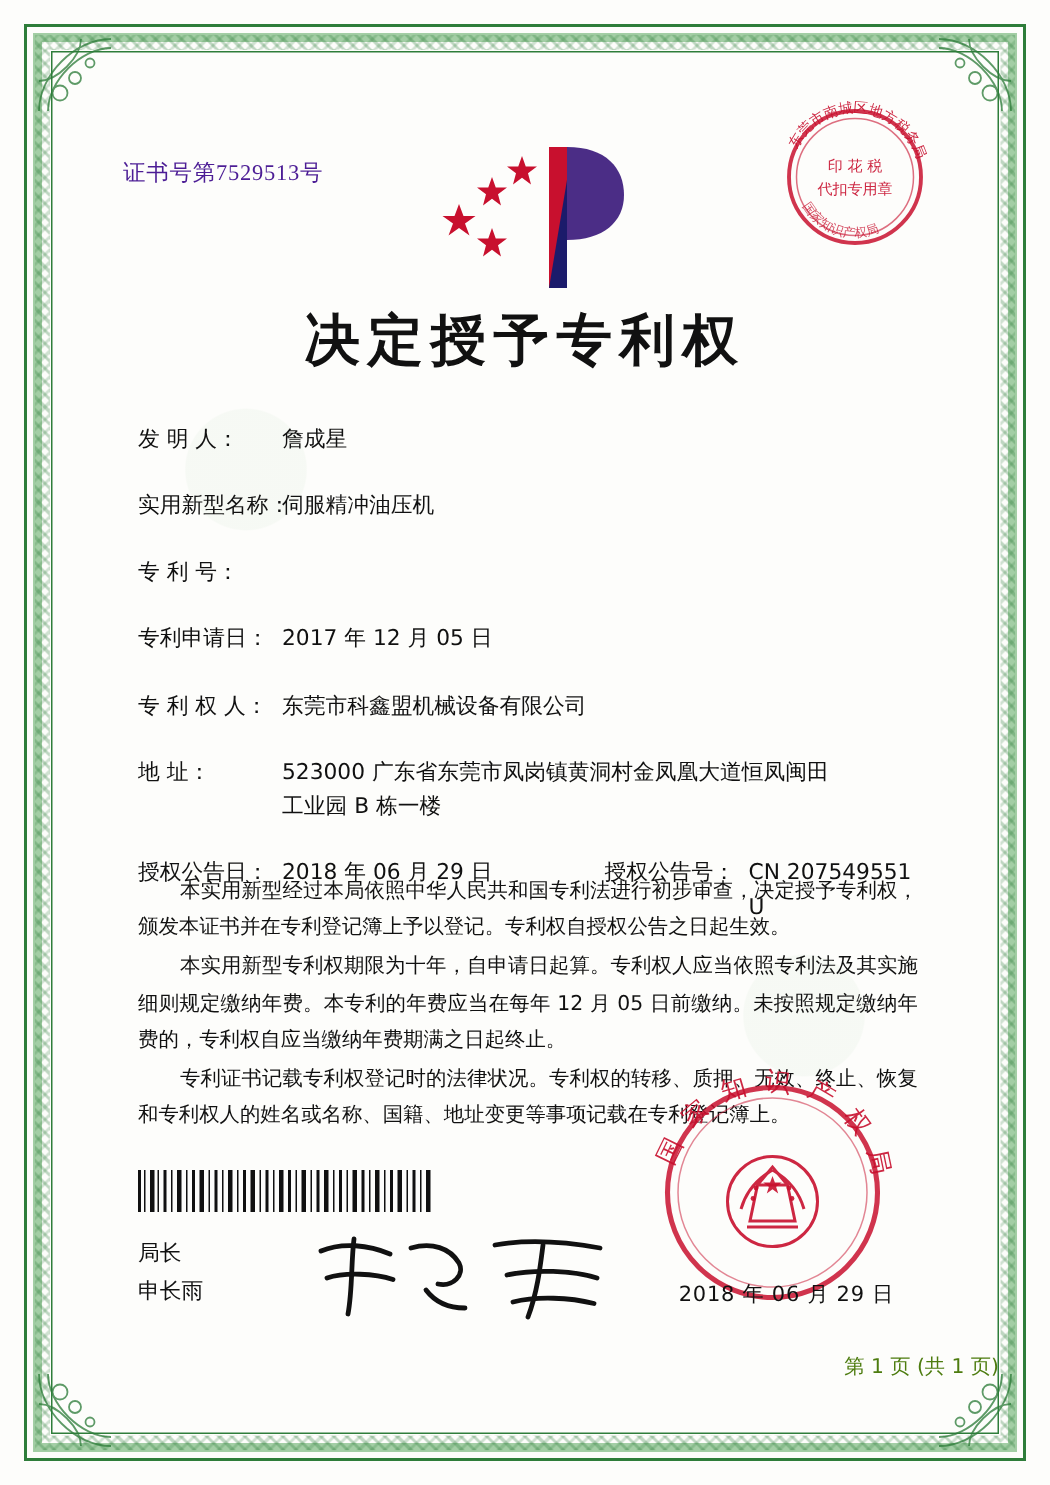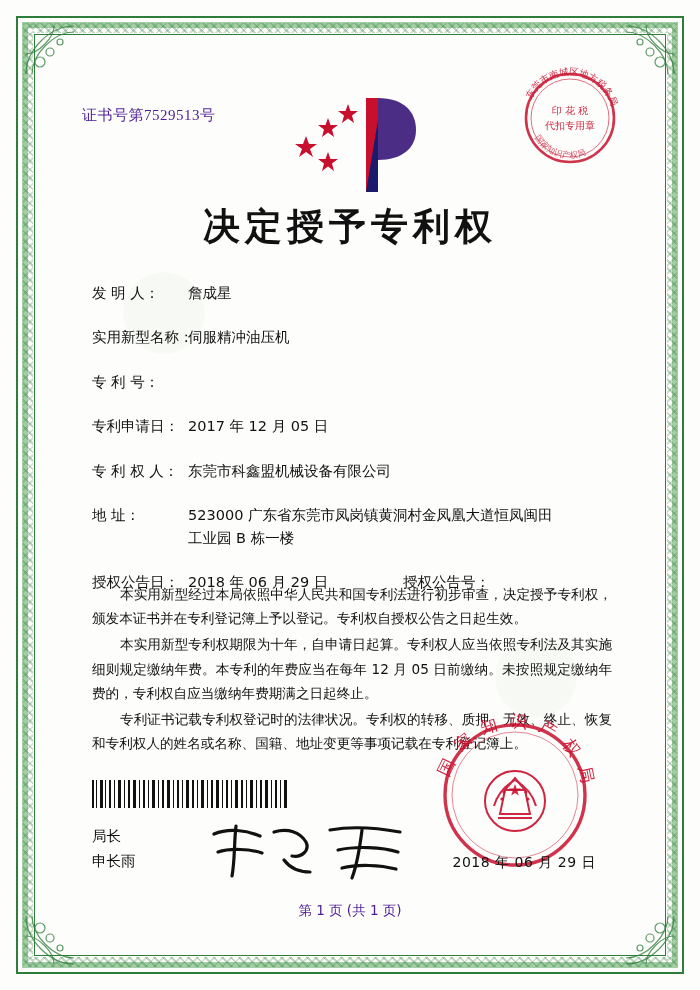--- a/index.html
+++ b/index.html
@@ -229,24 +229,24 @@
     font-size: 14px;
     color: #111;
     letter-spacing: .5px;
   }
 
   .footer {
     position: absolute;
     left: 0;
     bottom: 36px;
     width: 632px;
-    text-align: center;
+    text-align: right;
     font-family: "DejaVu Sans", sans-serif;
     font-size: 13.5px;
-    color: #4c1d95;
+    color: #4d7c0f;
   }
 </style>
 </head>
 <body>
 
 <div class="page">
 
   <div class="border-outer"></div>
   <div class="border-mid"></div>
   <div class="guilloche"></div>
@@ -358,20 +358,21 @@
       <div class="field-row">
         <div class="field-label">地 址：</div>
         <div class="field-value">523000  广东省东莞市凤岗镇黄洞村金凤凰大道恒凤闽田
 工业园 B 栋一楼</div>
       </div>
 
       <div class="field-row two-col">
         <div class="field-label">授权公告日：</div>
         <div class="field-value">2018 年 06 月 29 日</div>
         <div class="field-label2">授权公告号：</div>
+        <div class="field-value2">CN 207549551 U</div>
       </div>
 
     </div>
 
     <div class="paras">
       <p>本实用新型经过本局依照中华人民共和国专利法进行初步审查，决定授予专利权，颁发本证书并在专利登记簿上予以登记。专利权自授权公告之日起生效。</p>
       <p>本实用新型专利权期限为十年，自申请日起算。专利权人应当依照专利法及其实施细则规定缴纳年费。本专利的年费应当在每年 12 月 05 日前缴纳。未按照规定缴纳年费的，专利权自应当缴纳年费期满之日起终止。</p>
       <p>专利证书记载专利权登记时的法律状况。专利权的转移、质押、无效、终止、恢复和专利权人的姓名或名称、国籍、地址变更等事项记载在专利登记簿上。</p>
     </div>
 

